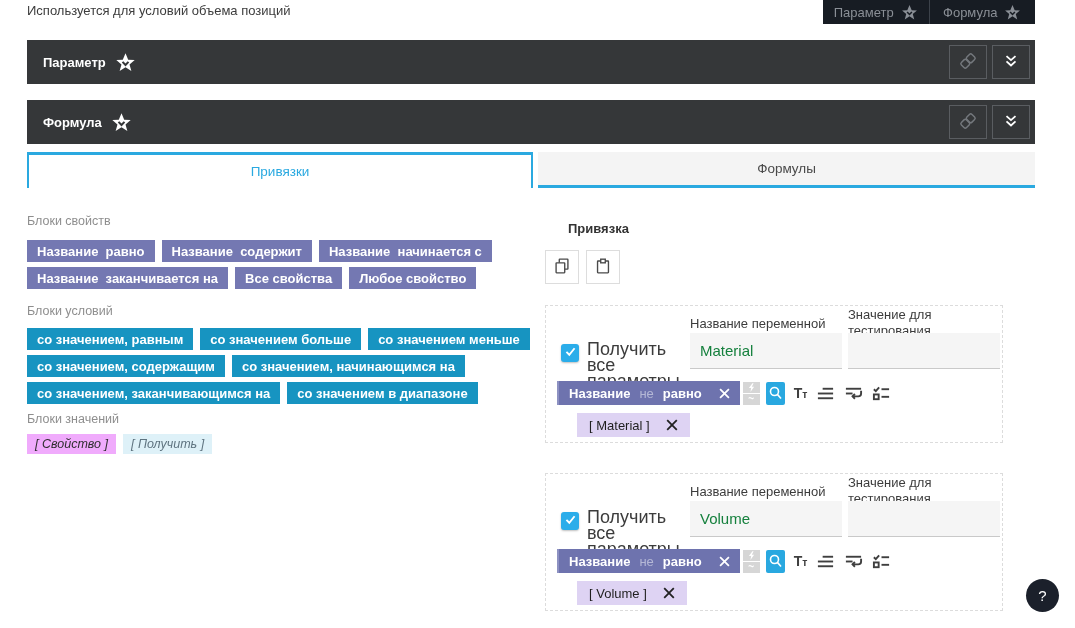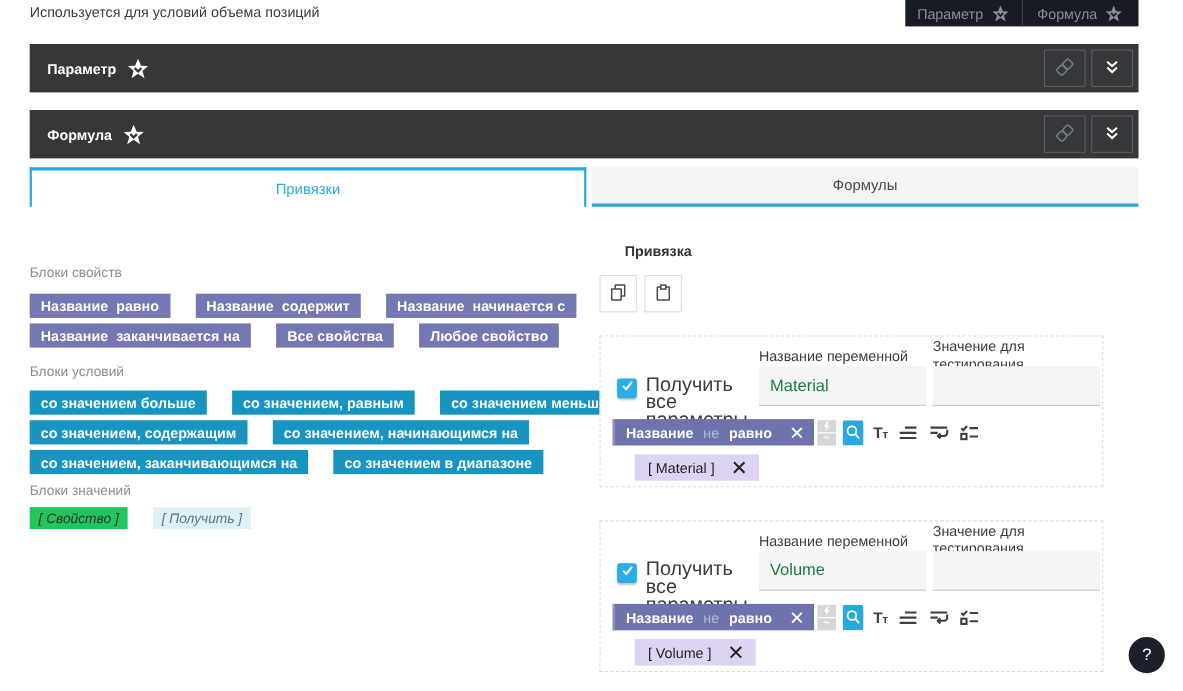--- a/index.html
+++ b/index.html
@@ -45,37 +45,37 @@
   .tab-active {
     left: 27px; width: 506px; background: #fff; color: #2aa9e0;
     border-top: 3px solid #2aa9e0; border-left: 2px solid #2aa9e0; border-right: 2px solid #2aa9e0;
   }
   .tab-inactive {
     left: 538px; width: 497px; background: #f4f4f4; color: #4a4a4a;
     border-bottom: 3px solid #2aa9e0;
   }
 
   
-  .group { position: absolute; left: 27px; width: 506px; margin-top: 27px; }
+  .group { position: absolute; left: 27px; width: 506px; }
   .g-props { top: 214px; } .g-conds { top: 304px; } .g-vals { top: 412px; }
   .group-label { font-size: 12.5px; color: #8e8e8e; height: 16px; margin-bottom: 8px; }
   .g-props .group-label { margin-bottom: 10px; }
   .g-vals .group-label { margin-bottom: 6px; }
-  .chip-row { display: flex; gap: 23px; margin-bottom: 5px; align-items: flex-end; }
+  .chip-row { display: flex; gap: 7px; margin-bottom: 5px; align-items: flex-end; }
   .chip {
     height: 22px; display: inline-flex; align-items: center; padding: 0 10px;
     color: #fff; font-weight: bold; font-size: 13px; white-space: pre; cursor: pointer;
   }
   .chip-prop { background: #7478b2; }
   .chip-cond { background: #1794c1; }
   .vchip {
     height: 20px; display: inline-flex; align-items: center; padding: 0 8px;
     font-size: 12.5px; font-style: italic; white-space: pre; cursor: pointer;
   }
-  .vchip-prop { background: #22c55e; color: #2f2f2f; }
+  .vchip-prop { background: #f0abfc; color: #2f2f2f; }
   .vchip-val  { background: #def1f8; color: #5f7480; }
 
   
   .binding-title { position: absolute; left: 545px; top: 221px; font-size: 13px; font-weight: bold; color: #333; padding-left: 23px; }
   .clip-actions { position: absolute; left: 545px; top: 250px; display: flex; gap: 7px; }
   .clip-btn {
     width: 34px; height: 34px; border: 1px solid #ddd; background: #fff;
     display: flex; align-items: center; justify-content: center; cursor: pointer;
   }
 
@@ -225,22 +225,22 @@
     <div class="chip-row">
       <span class="chip chip-prop">Название  заканчивается на</span>
       <span class="chip chip-prop">Все свойства</span>
       <span class="chip chip-prop">Любое свойство</span>
     </div>
   </div>
 
   <div class="group g-conds">
     <div class="group-label">Блоки условий</div>
     <div class="chip-row">
+      <span class="chip chip-cond">со значением, равным</span>
       <span class="chip chip-cond">со значением больше</span>
-      <span class="chip chip-cond">со значением, равным</span>
       <span class="chip chip-cond">со значением меньше</span>
     </div>
     <div class="chip-row">
       <span class="chip chip-cond">со значением, содержащим</span>
       <span class="chip chip-cond">со значением, начинающимся на</span>
     </div>
     <div class="chip-row">
       <span class="chip chip-cond">со значением, заканчивающимся на</span>
       <span class="chip chip-cond">со значением в диапазоне</span>
     </div>

